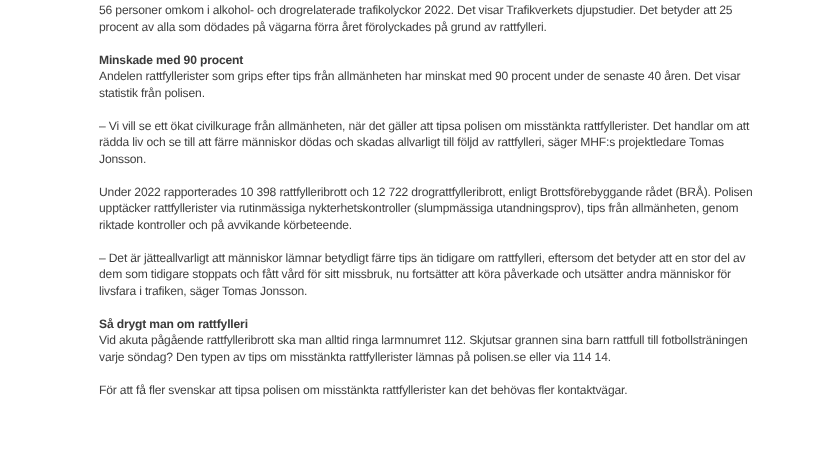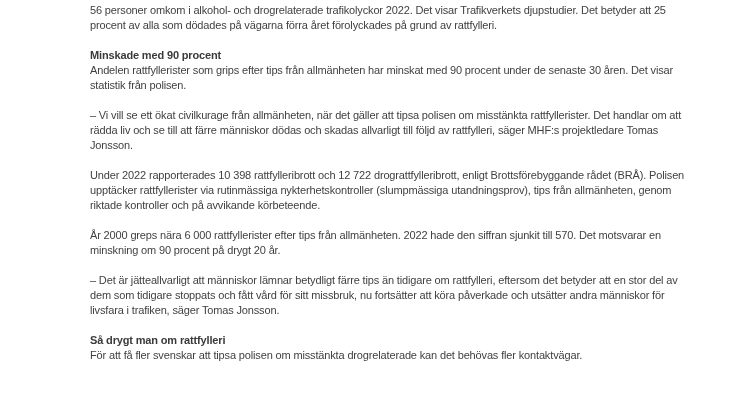--- a/index.html
+++ b/index.html
@@ -36,23 +36,23 @@
 </style>
 </head>
 <body>
 
 <div class="page">
   <div class="content">
 
     <p class="para">56 personer omkom i alkohol- och drogrelaterade trafikolyckor 2022. Det visar Trafikverkets djupstudier. Det betyder att 25 procent av alla som dödades på vägarna förra året förolyckades på grund av rattfylleri.</p>
 
     <h2 class="heading">Minskade med 90 procent</h2>
-    <p class="para">Andelen rattfyllerister som grips efter tips från allmänheten har minskat med 90 procent under de senaste 30 åren. Det visar statistik från polisen.</p>
+    <p class="para">Andelen rattfyllerister som grips efter tips från allmänheten har minskat med 90 procent under de senaste 40 åren. Det visar statistik från polisen.</p>
     <p class="para">– Vi vill se ett ökat civilkurage från allmänheten, när det gäller att tipsa polisen om misstänkta rattfyllerister. Det handlar om att rädda liv och se till att färre människor dödas och skadas allvarligt till följd av rattfylleri, säger MHF:s projektledare Tomas Jonsson.</p>
     <p class="para">Under 2022 rapporterades 10 398 rattfylleribrott och 12 722 drograttfylleribrott, enligt Brottsförebyggande rådet (BRÅ). Polisen upptäcker rattfyllerister via rutinmässiga nykterhetskontroller (slumpmässiga utandningsprov), tips från allmänheten, genom riktade kontroller och på avvikande körbeteende.</p>
-    <p class="para">År 2000 greps nära 6 000 rattfyllerister efter tips från allmänheten. 2022 hade den siffran sjunkit till 570. Det motsvarar en minskning om 90 procent på drygt 20 år.</p>
     <p class="para">– Det är jätteallvarligt att människor lämnar betydligt färre tips än tidigare om rattfylleri, eftersom det betyder att en stor del av dem som tidigare stoppats och fått vård för sitt missbruk, nu fortsätter att köra påverkade och utsätter andra människor för livsfara i trafiken, säger Tomas Jonsson.</p>
 
     <h2 class="heading">Så drygt man om rattfylleri</h2>
-    <p class="para">För att få fler svenskar att tipsa polisen om misstänkta drogrelaterade kan det behövas fler kontaktvägar.</p>
+    <p class="para">Vid akuta pågående rattfylleribrott ska man alltid ringa larmnumret 112. Skjutsar grannen sina barn rattfull till fotbollsträningen varje söndag? Den typen av tips om misstänkta rattfyllerister lämnas på polisen.se eller via 114 14.</p>
+    <p class="para">För att få fler svenskar att tipsa polisen om misstänkta rattfyllerister kan det behövas fler kontaktvägar.</p>
 
   </div>
 </div>
 
 </body></html>

